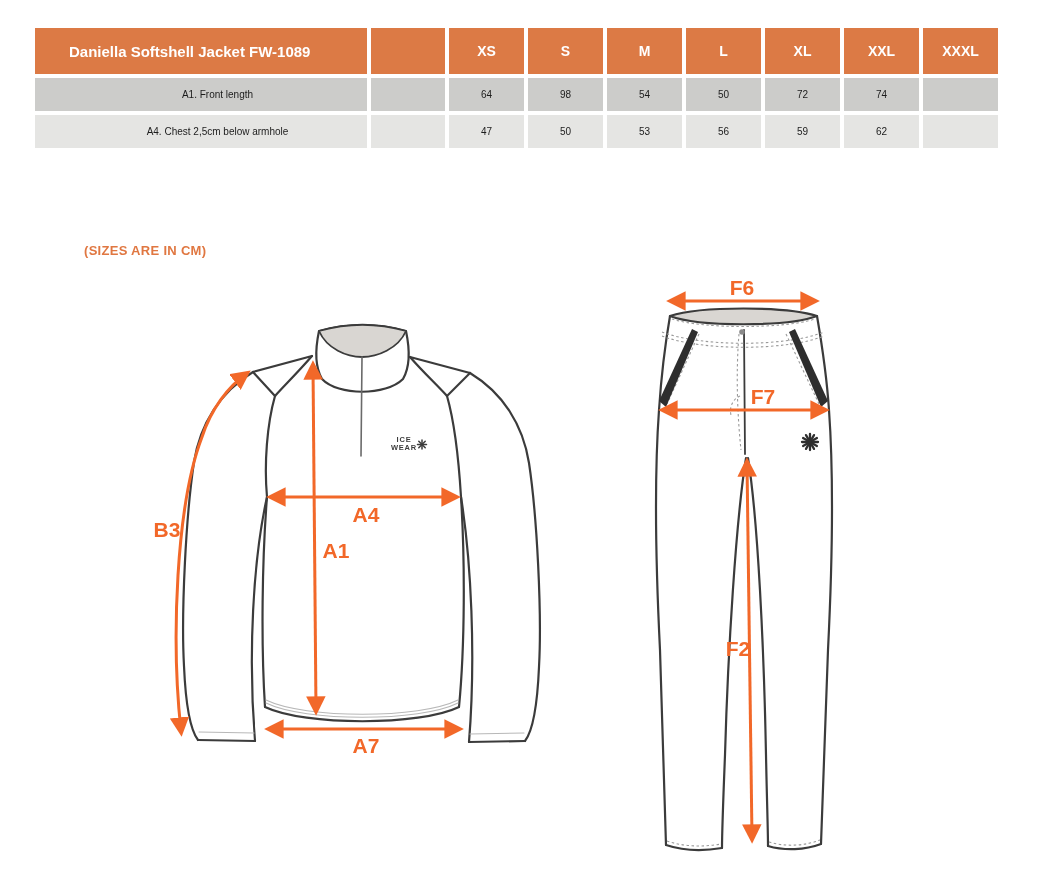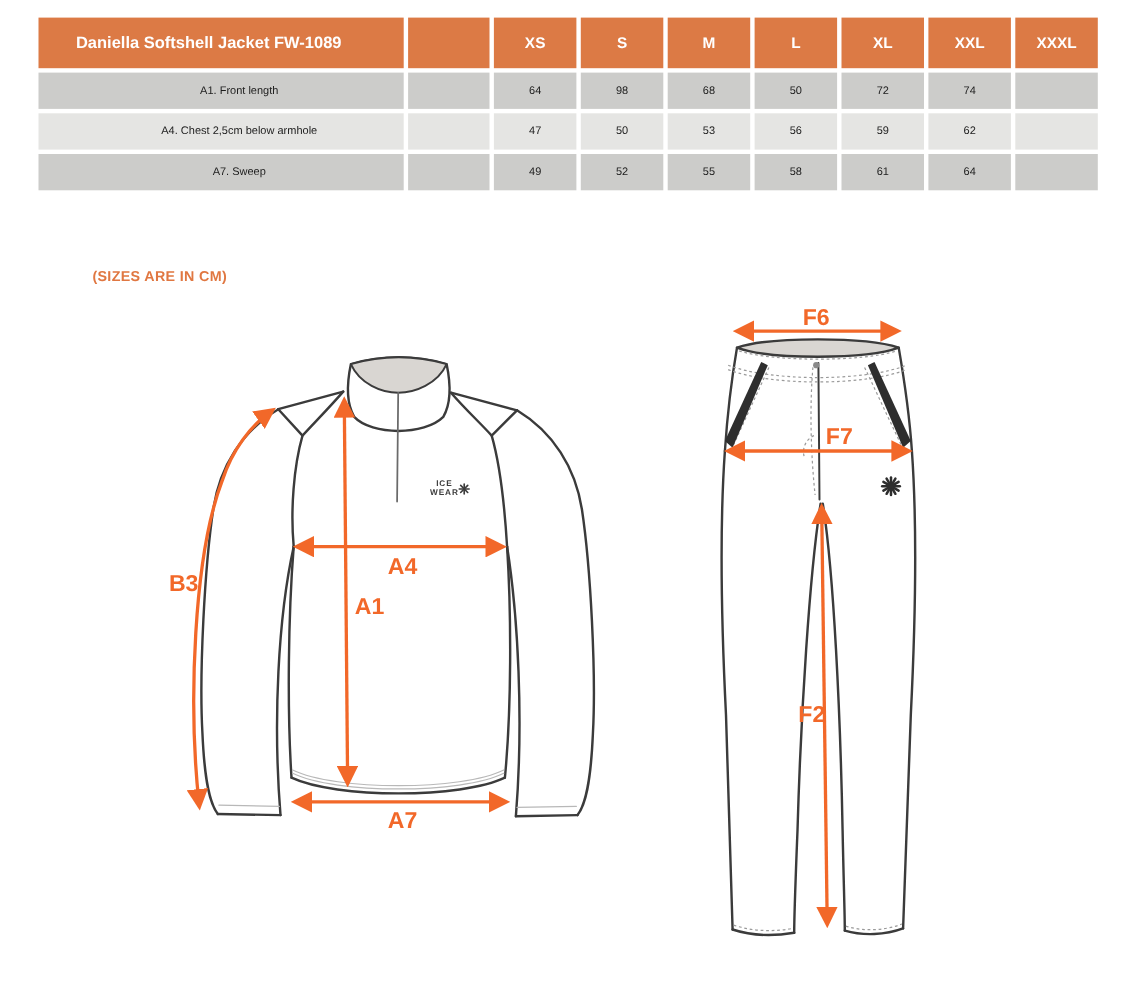--- a/index.html
+++ b/index.html
@@ -1,21 +1,21 @@
 <!DOCTYPE html>
 <html><head>
 <meta charset="utf-8">
 <style>
   html,body { margin:0; padding:0; background:#ffffff; }
   .page {
     position:relative; width:1039px; height:894px; background:#ffffff;
     font-family:"Liberation Sans", sans-serif; overflow:hidden;
   }
   table.size-table {
-    position:absolute; left:31px; top:12px;
+    position:absolute; left:31px; top:24px;
     border-collapse:separate; border-spacing:4px;
     table-layout:fixed;
   }
   table.size-table th {
     background:#DC7A45; color:#ffffff; font-weight:bold; height:44px;
   }
   th.title-cell { text-align:left; padding-left:34px; font-size:15px; }
   th.size-cell  { font-size:14px; text-align:center;margin-top:37px; }
   table.size-table td {
     height:31px; font-size:10px; color:#1c1c1c; text-align:center;
@@ -62,46 +62,35 @@
         <th class="size-cell">XXL</th>
         <th class="size-cell">XXXL</th>
       </tr>
     </thead>
     <tbody>
       <tr>
         <td class="label-cell">A1. Front length</td>
         <td></td>
         <td>64</td>
         <td>98</td>
-        <td>68</td>
+        <td>54</td>
         <td>50</td>
         <td>72</td>
         <td>74</td>
         <td></td>
       </tr>
       <tr>
         <td class="label-cell">A4. Chest 2,5cm below armhole</td>
         <td></td>
         <td>47</td>
         <td>50</td>
         <td>53</td>
         <td>56</td>
         <td>59</td>
         <td>62</td>
-        <td></td>
-      </tr>
-      <tr>
-        <td class="label-cell">A7. Sweep</td>
-        <td></td>
-        <td>49</td>
-        <td>52</td>
-        <td>55</td>
-        <td>58</td>
-        <td>61</td>
-        <td>64</td>
         <td></td>
       </tr>
     </tbody>
   </table>
 
   <div class="cm-note">(SIZES ARE IN CM)</div>
 
   <svg id="jacket-svg" class="diagram-svg" width="445" height="500" viewBox="145 290 445 500">
     <defs>
       <marker id="ah-j" viewBox="0 0 10 10" refX="7" refY="5" markerWidth="6.5" markerHeight="6.5" orient="auto-start-reverse">

